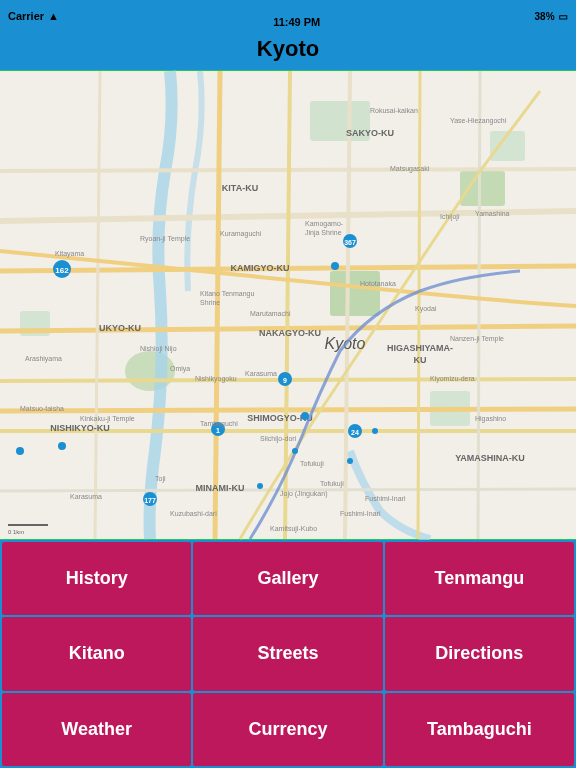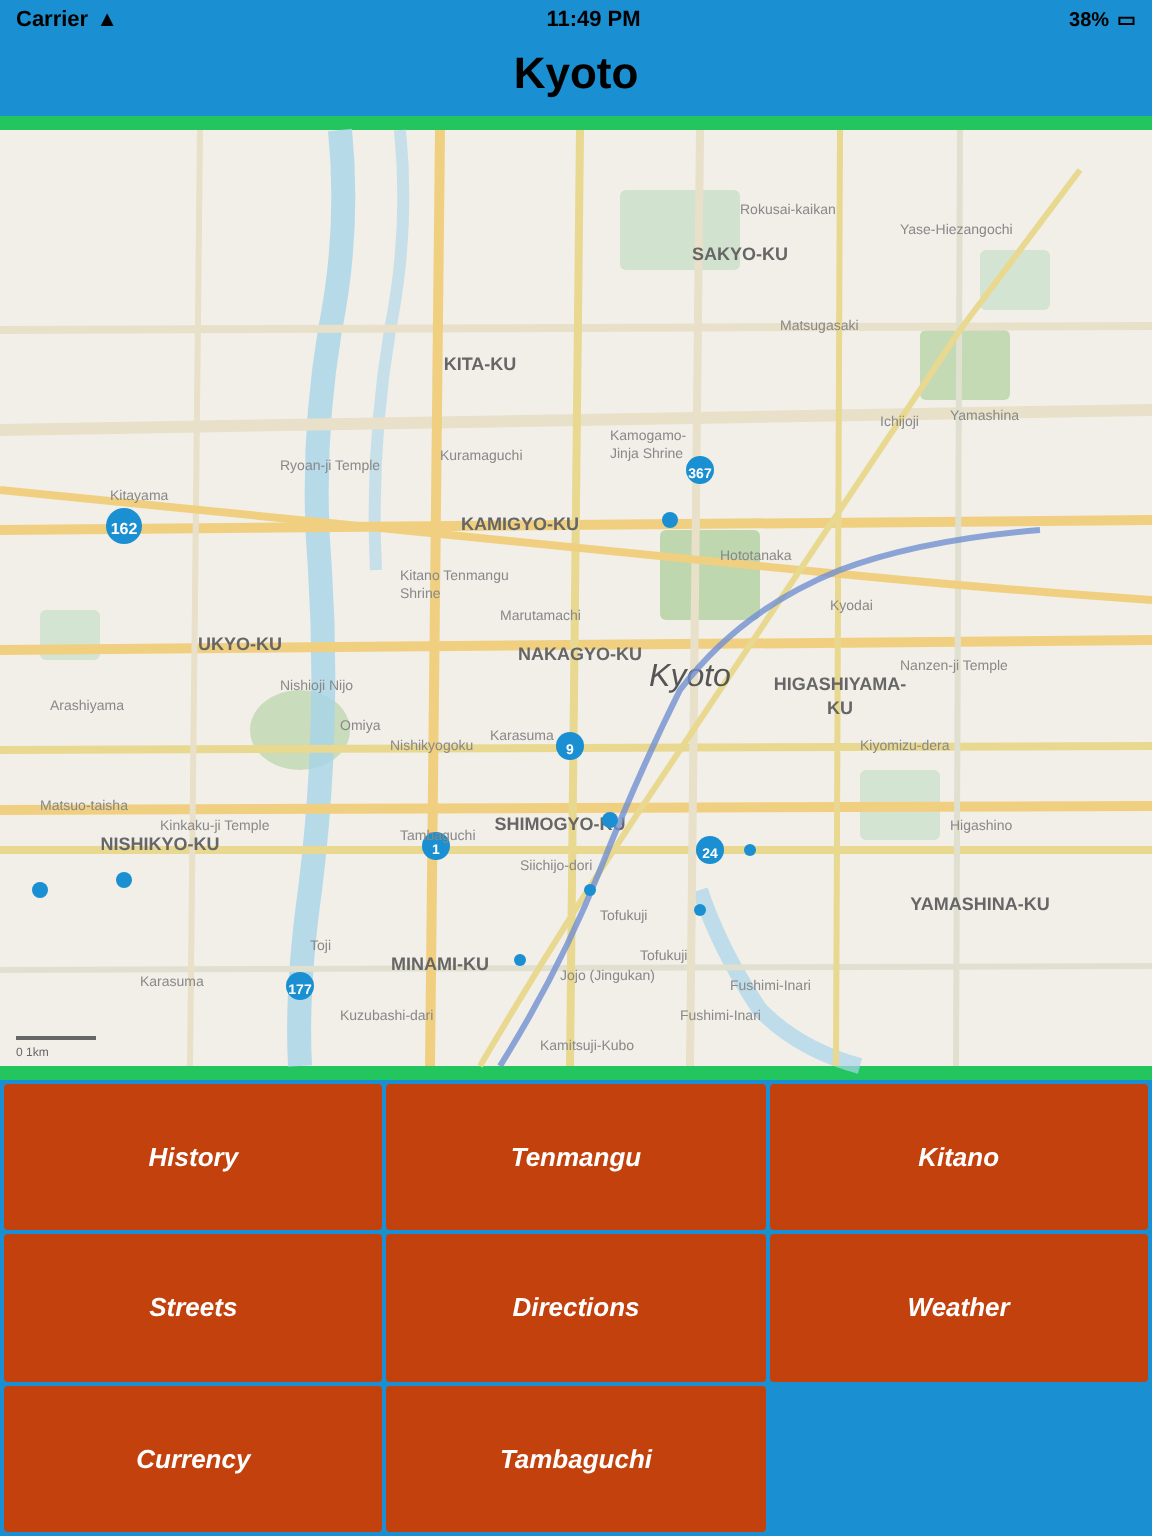--- a/index.html
+++ b/index.html
@@ -11,23 +11,22 @@
       background: #1a8fd1;
       display: flex;
       flex-direction: column;
     }
 
     
     #status-bar {
       background: #1a8fd1;
       height: 20px;
       display: flex;
-      align-items: center;
       justify-content: space-between;
-      padding: 0 8px;
+      padding: 16px 8px;
       font-size: 11px;
       font-weight: 600;
       color: #000;
       flex-shrink: 0;
     }
     .status-left { display: flex; align-items: center; gap: 4px; }
     .status-center { font-weight: 700; }
     .status-right { display: flex; align-items: center; gap: 4px; font-size: 10px; }
 
     
@@ -63,31 +62,30 @@
       display: grid;
       grid-template-columns: 1fr 1fr 1fr;
       grid-template-rows: 1fr 1fr 1fr;
       gap: 2px;
       height: 228px;
       flex-shrink: 0;
       padding: 2px;
     }
 
     .grid-btn {
-      background: #c2410c;
+      background: #be185d;
       color: white;
-      font-size: 13px;
+      font-size: 18px;
       font-weight: 700;
       border: none;
       cursor: pointer;
       display: flex;
       align-items: center;
       justify-content: center;
       border-radius: 2px;
-      font-style: italic;
     }
   </style>
 </head>
 <body>
 
 <div id="status-bar">
   <div class="status-left">
     <span>Carrier</span>
     <span>▲</span>
   </div>
@@ -213,20 +211,21 @@
     <text x="55" y="185" font-family="Arial" font-size="7" fill="#888">Kitayama</text>
     <text x="250" y="245" font-family="Arial" font-size="7" fill="#888">Marutamachi</text>
 
     <rect x="8" y="453" width="40" height="2" fill="#666"></rect>
     <text x="8" y="463" font-family="Arial" font-size="6" fill="#666">0   1km</text>
   </svg>
 </div>
 
 <div id="bottom-grid">
 <button class="grid-btn">History</button>
+    <button class="grid-btn">Gallery</button>
     <button class="grid-btn">Tenmangu</button>
     <button class="grid-btn">Kitano</button>
     <button class="grid-btn">Streets</button>
     <button class="grid-btn">Directions</button>
     <button class="grid-btn">Weather</button>
     <button class="grid-btn">Currency</button>
     <button class="grid-btn">Tambaguchi</button>
   </div>
 
 </body></html>

